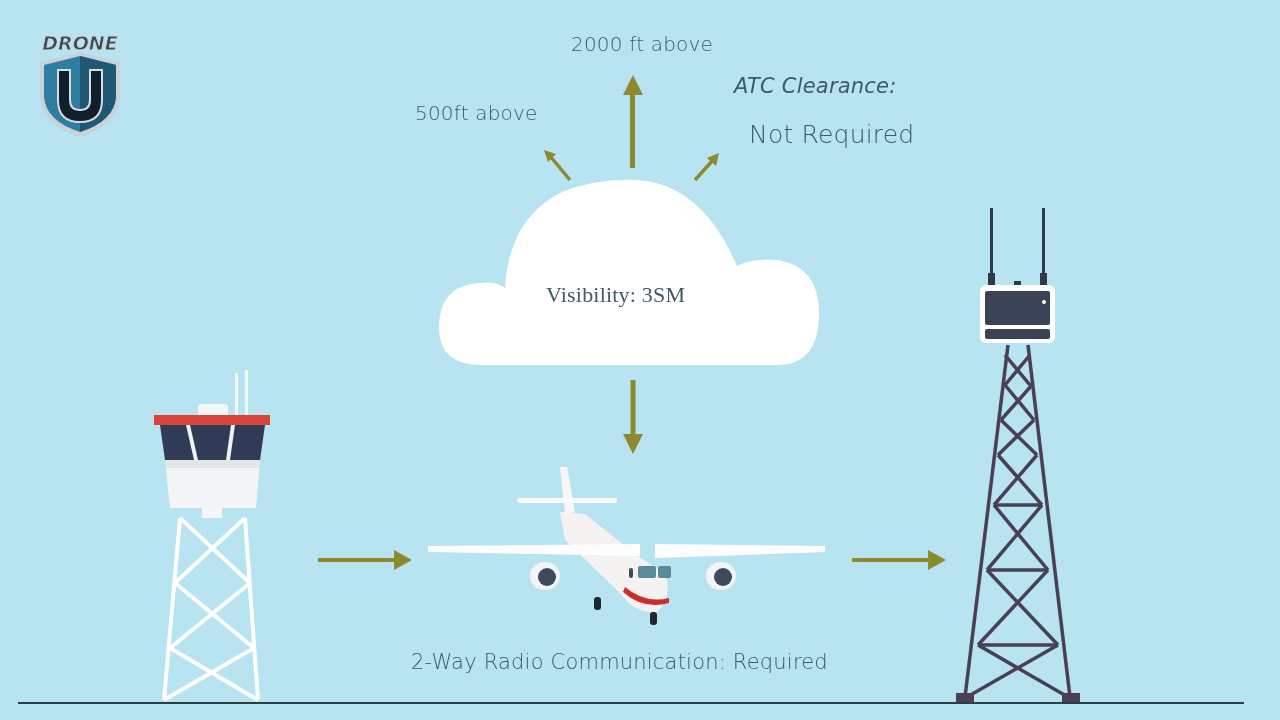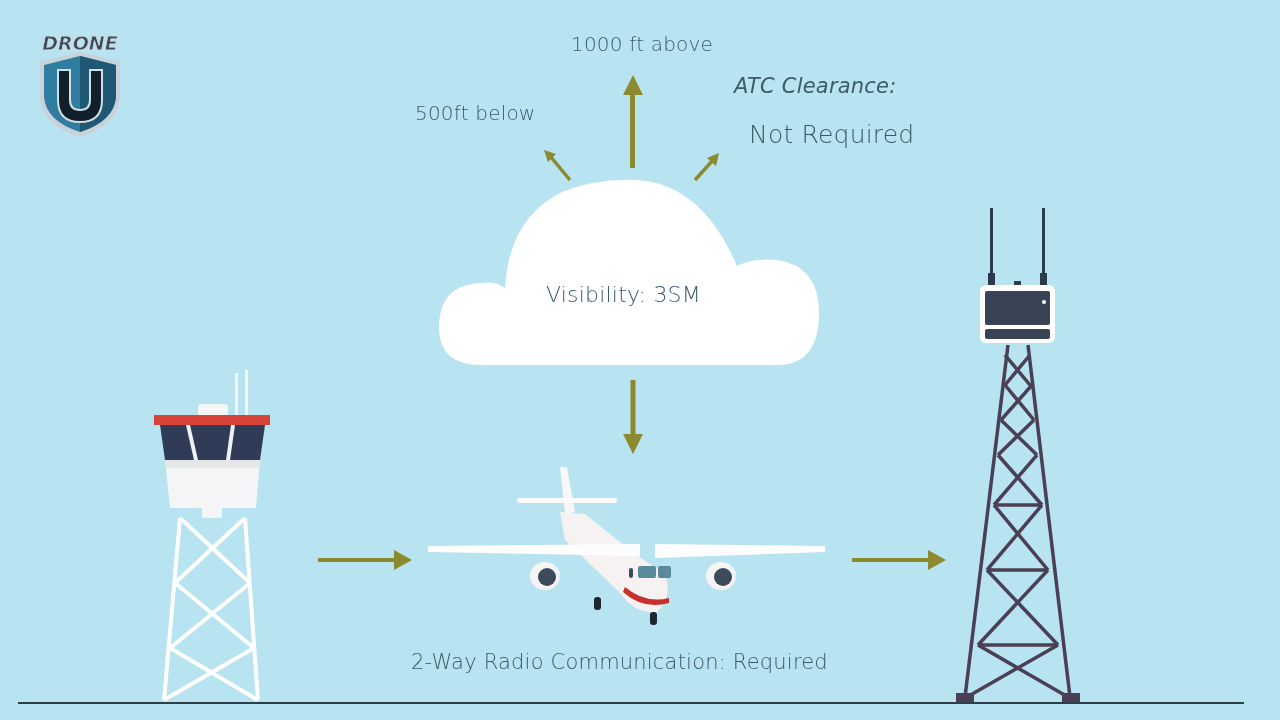--- a/index.html
+++ b/index.html
@@ -14,22 +14,22 @@
 <div class="abs" style="left:30px;top:30px;width:100px;height:110px;">
   <svg width="100" height="110" viewBox="0 0 100 110">
     <text x="50" y="20" text-anchor="middle" font-family="DejaVu Sans, sans-serif" font-weight="bold" font-size="19" fill="#3b4a56" stroke="#cfd6db" stroke-width="0.8">DRONE</text>
     <path d="M10 32 L50 22 L90 32 L90 68 Q88 95 50 107 Q12 95 10 68 Z" fill="#c9d2d8"></path>
     <path d="M14 35 L50 26 L86 35 L86 67 Q84 91 50 102 Q16 91 14 67 Z" fill="#2f7da0"></path>
     <path d="M50 26 L86 35 L86 67 Q84 91 50 102 Z" fill="#1f5874"></path>
     <path d="M28 40 L40 40 L40 70 Q40 80 50 80 Q60 80 60 70 L60 40 L72 40 L72 70 Q72 92 50 92 Q28 92 28 70 Z" fill="#0f1f2c" stroke="#d6dde2" stroke-width="2"></path>
   </svg>
 </div>
 
-<div class="label" style="left:571px;top:32px;font-size:20px;">1000 ft above</div>
-<div class="label" style="left:415px;top:101px;font-size:20px;">500ft below</div>
+<div class="label" style="left:571px;top:32px;font-size:20px;">2000 ft above</div>
+<div class="label" style="left:415px;top:101px;font-size:20px;">500ft above</div>
 <div class="label" style="left:734px;top:74px;font-size:21px;font-style:italic;">ATC Clearance:</div>
 <div class="label" style="left:749px;top:120px;font-size:25px;">Not Required</div>
 
 <div class="abs" style="left:618px;top:75px;">
   <svg width="30" height="95" viewBox="0 0 30 95">
     <rect x="12" y="18" width="5" height="75" fill="#8c8a2e"></rect>
     <polygon points="15,0 25,20 5,20" fill="#8c8a2e"></polygon>
   </svg>
 </div>
 <div class="abs" style="left:540px;top:146px;">
@@ -43,21 +43,21 @@
     <line x1="5" y1="30" x2="23" y2="10" stroke="#8c8a2e" stroke-width="3.5"></line>
     <polygon points="29,3 26,16 17,8" fill="#8c8a2e"></polygon>
   </svg>
 </div>
 
 <div class="abs" style="left:437px;top:178px;width:384px;height:188px;">
   <svg width="384" height="188" viewBox="0 0 384 188">
     <path d="M45 187 Q2 187 2 150 Q2 106 45 105 Q58 103 68 110 Q72 40 125 14 Q160 0 200 2 Q265 6 300 88 Q315 80 340 82 Q382 88 382 135 Q382 187 340 187 Z" fill="#ffffff"></path>
   </svg>
 </div>
-<div class="label" style="left:546px;top:282px;font-size:22px;">Visibility: 3SM</div>
+<div class="label" style="left:546px;top:282px;font-size:22px;font-family:Liberation Serif, serif;">Visibility: 3SM</div>
 
 <div class="abs" style="left:620px;top:378px;">
   <svg width="26" height="78" viewBox="0 0 26 78">
     <rect x="10.5" y="2" width="5" height="56" fill="#8c8a2e"></rect>
     <polygon points="13,76 23,56 3,56" fill="#8c8a2e"></polygon>
   </svg>
 </div>
 
 <div class="abs" style="left:318px;top:548px;">
   <svg width="96" height="24" viewBox="0 0 96 24">

